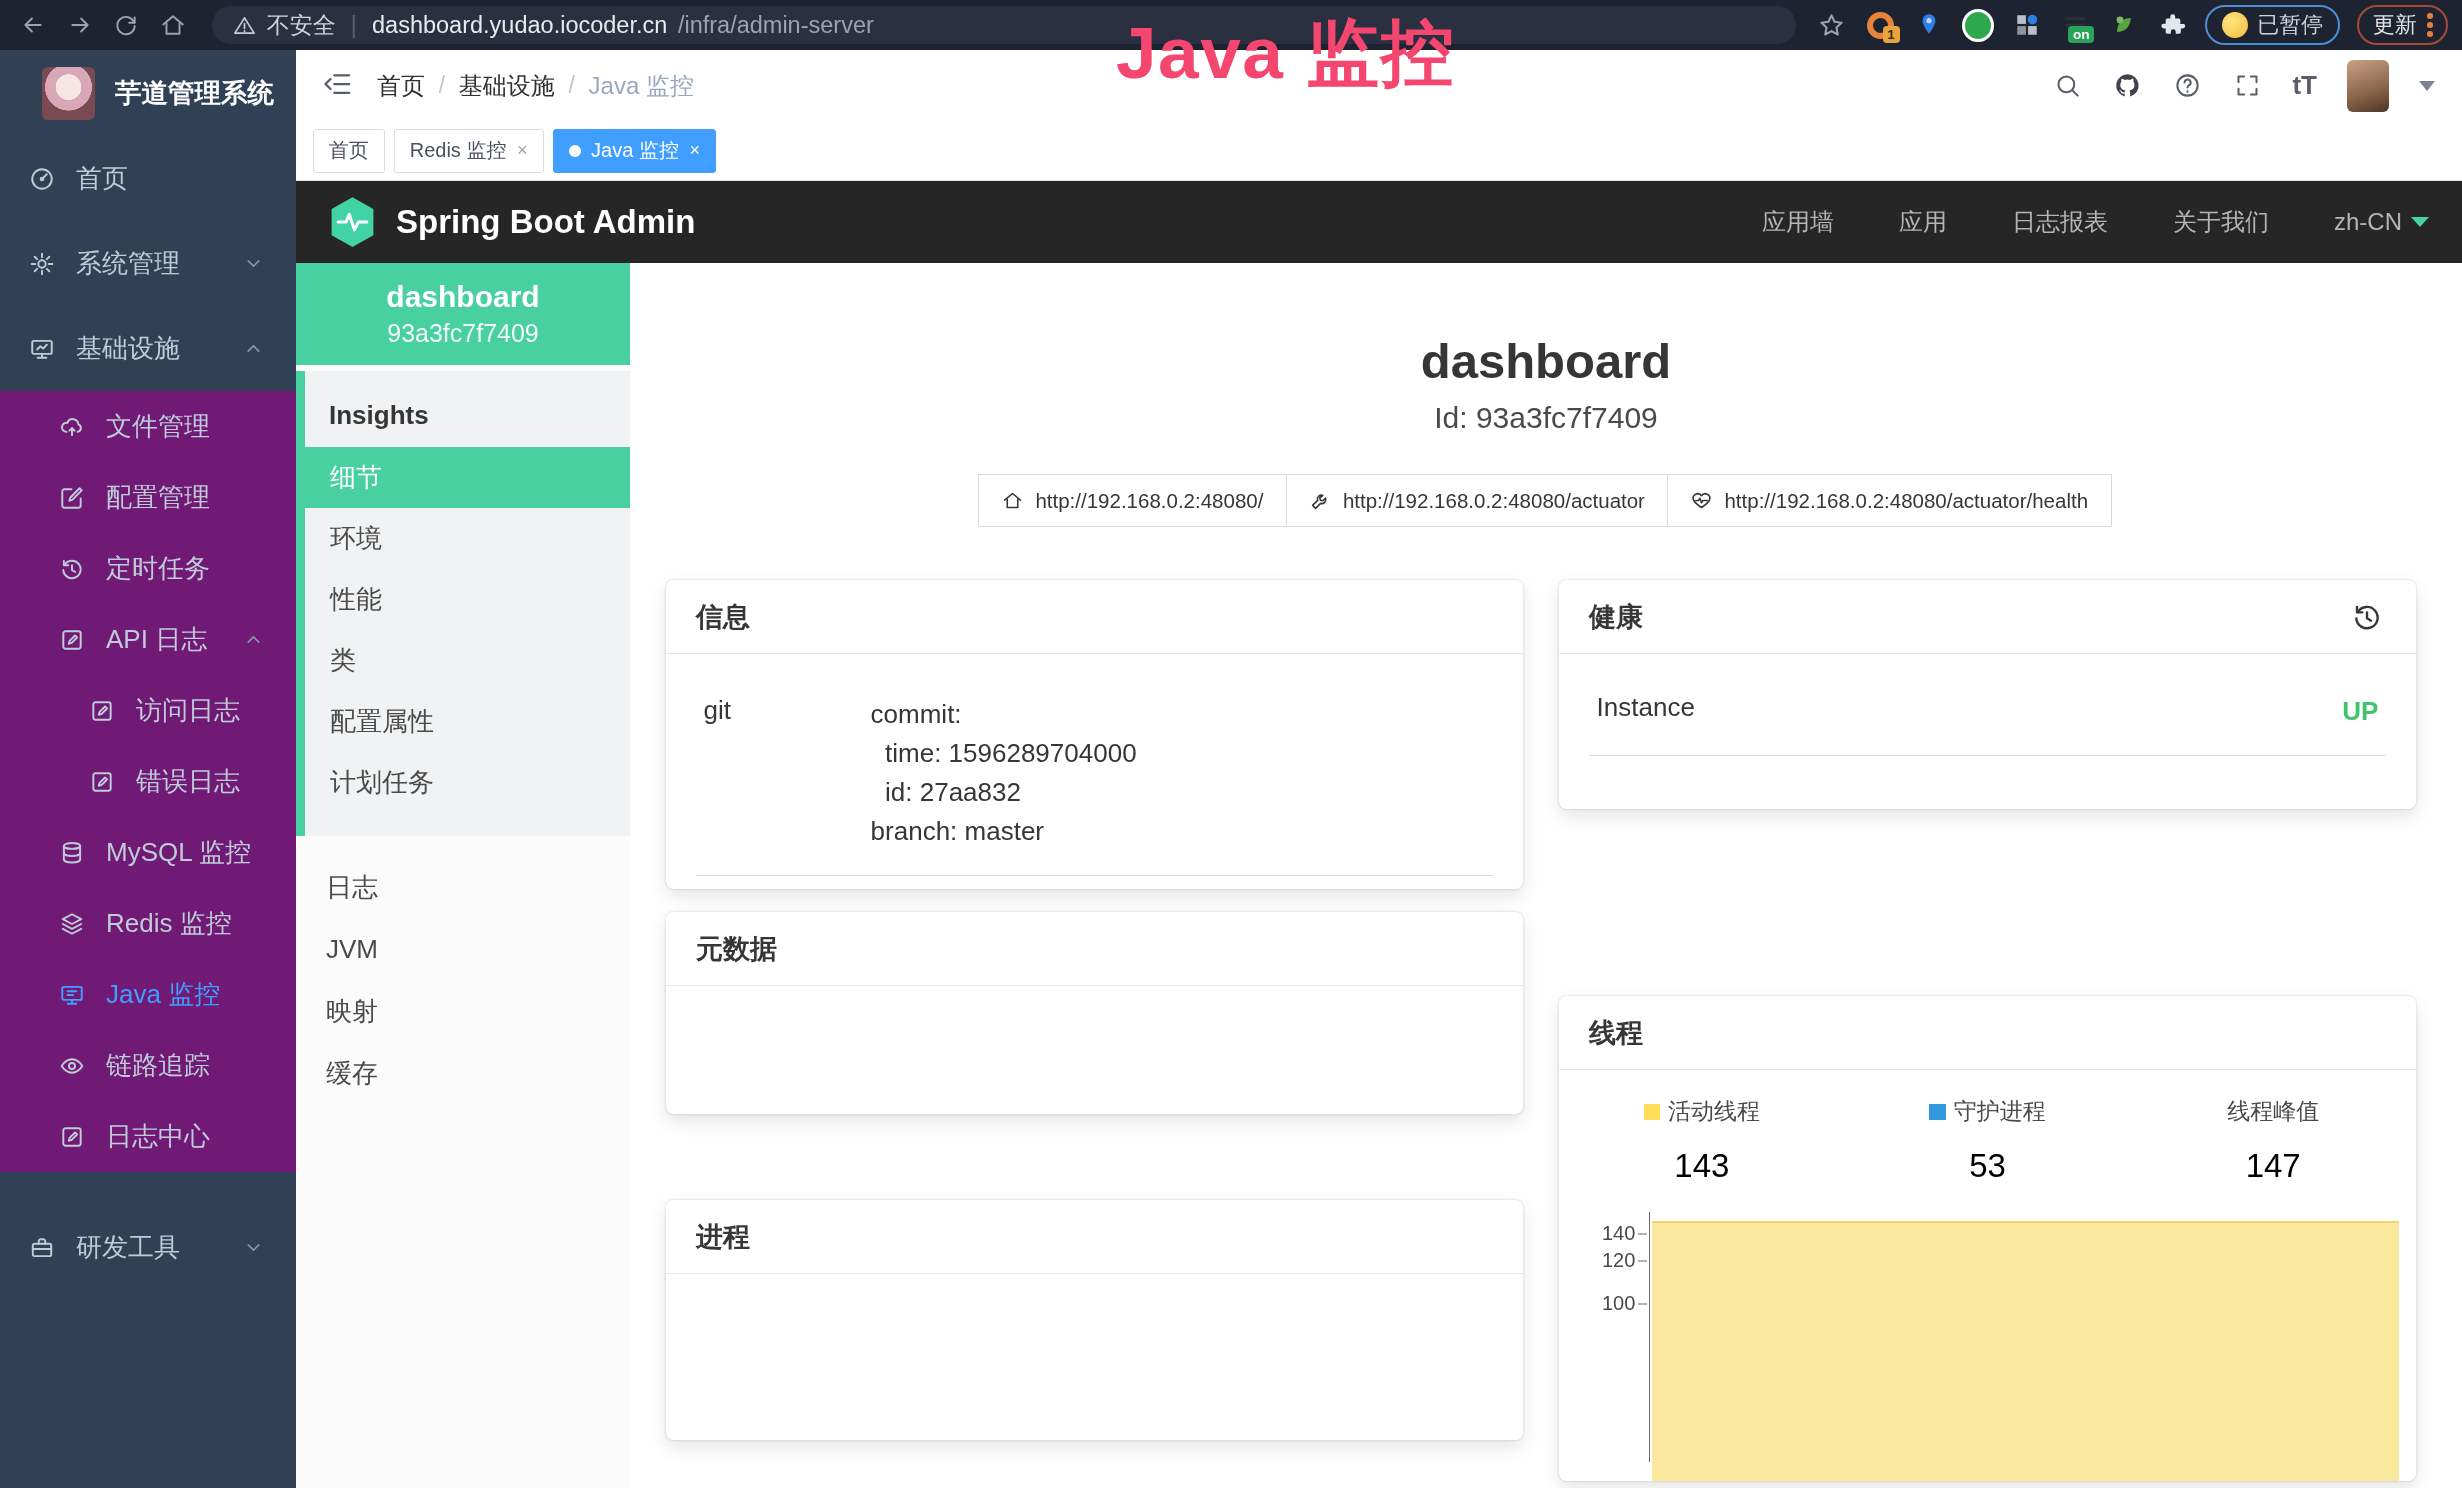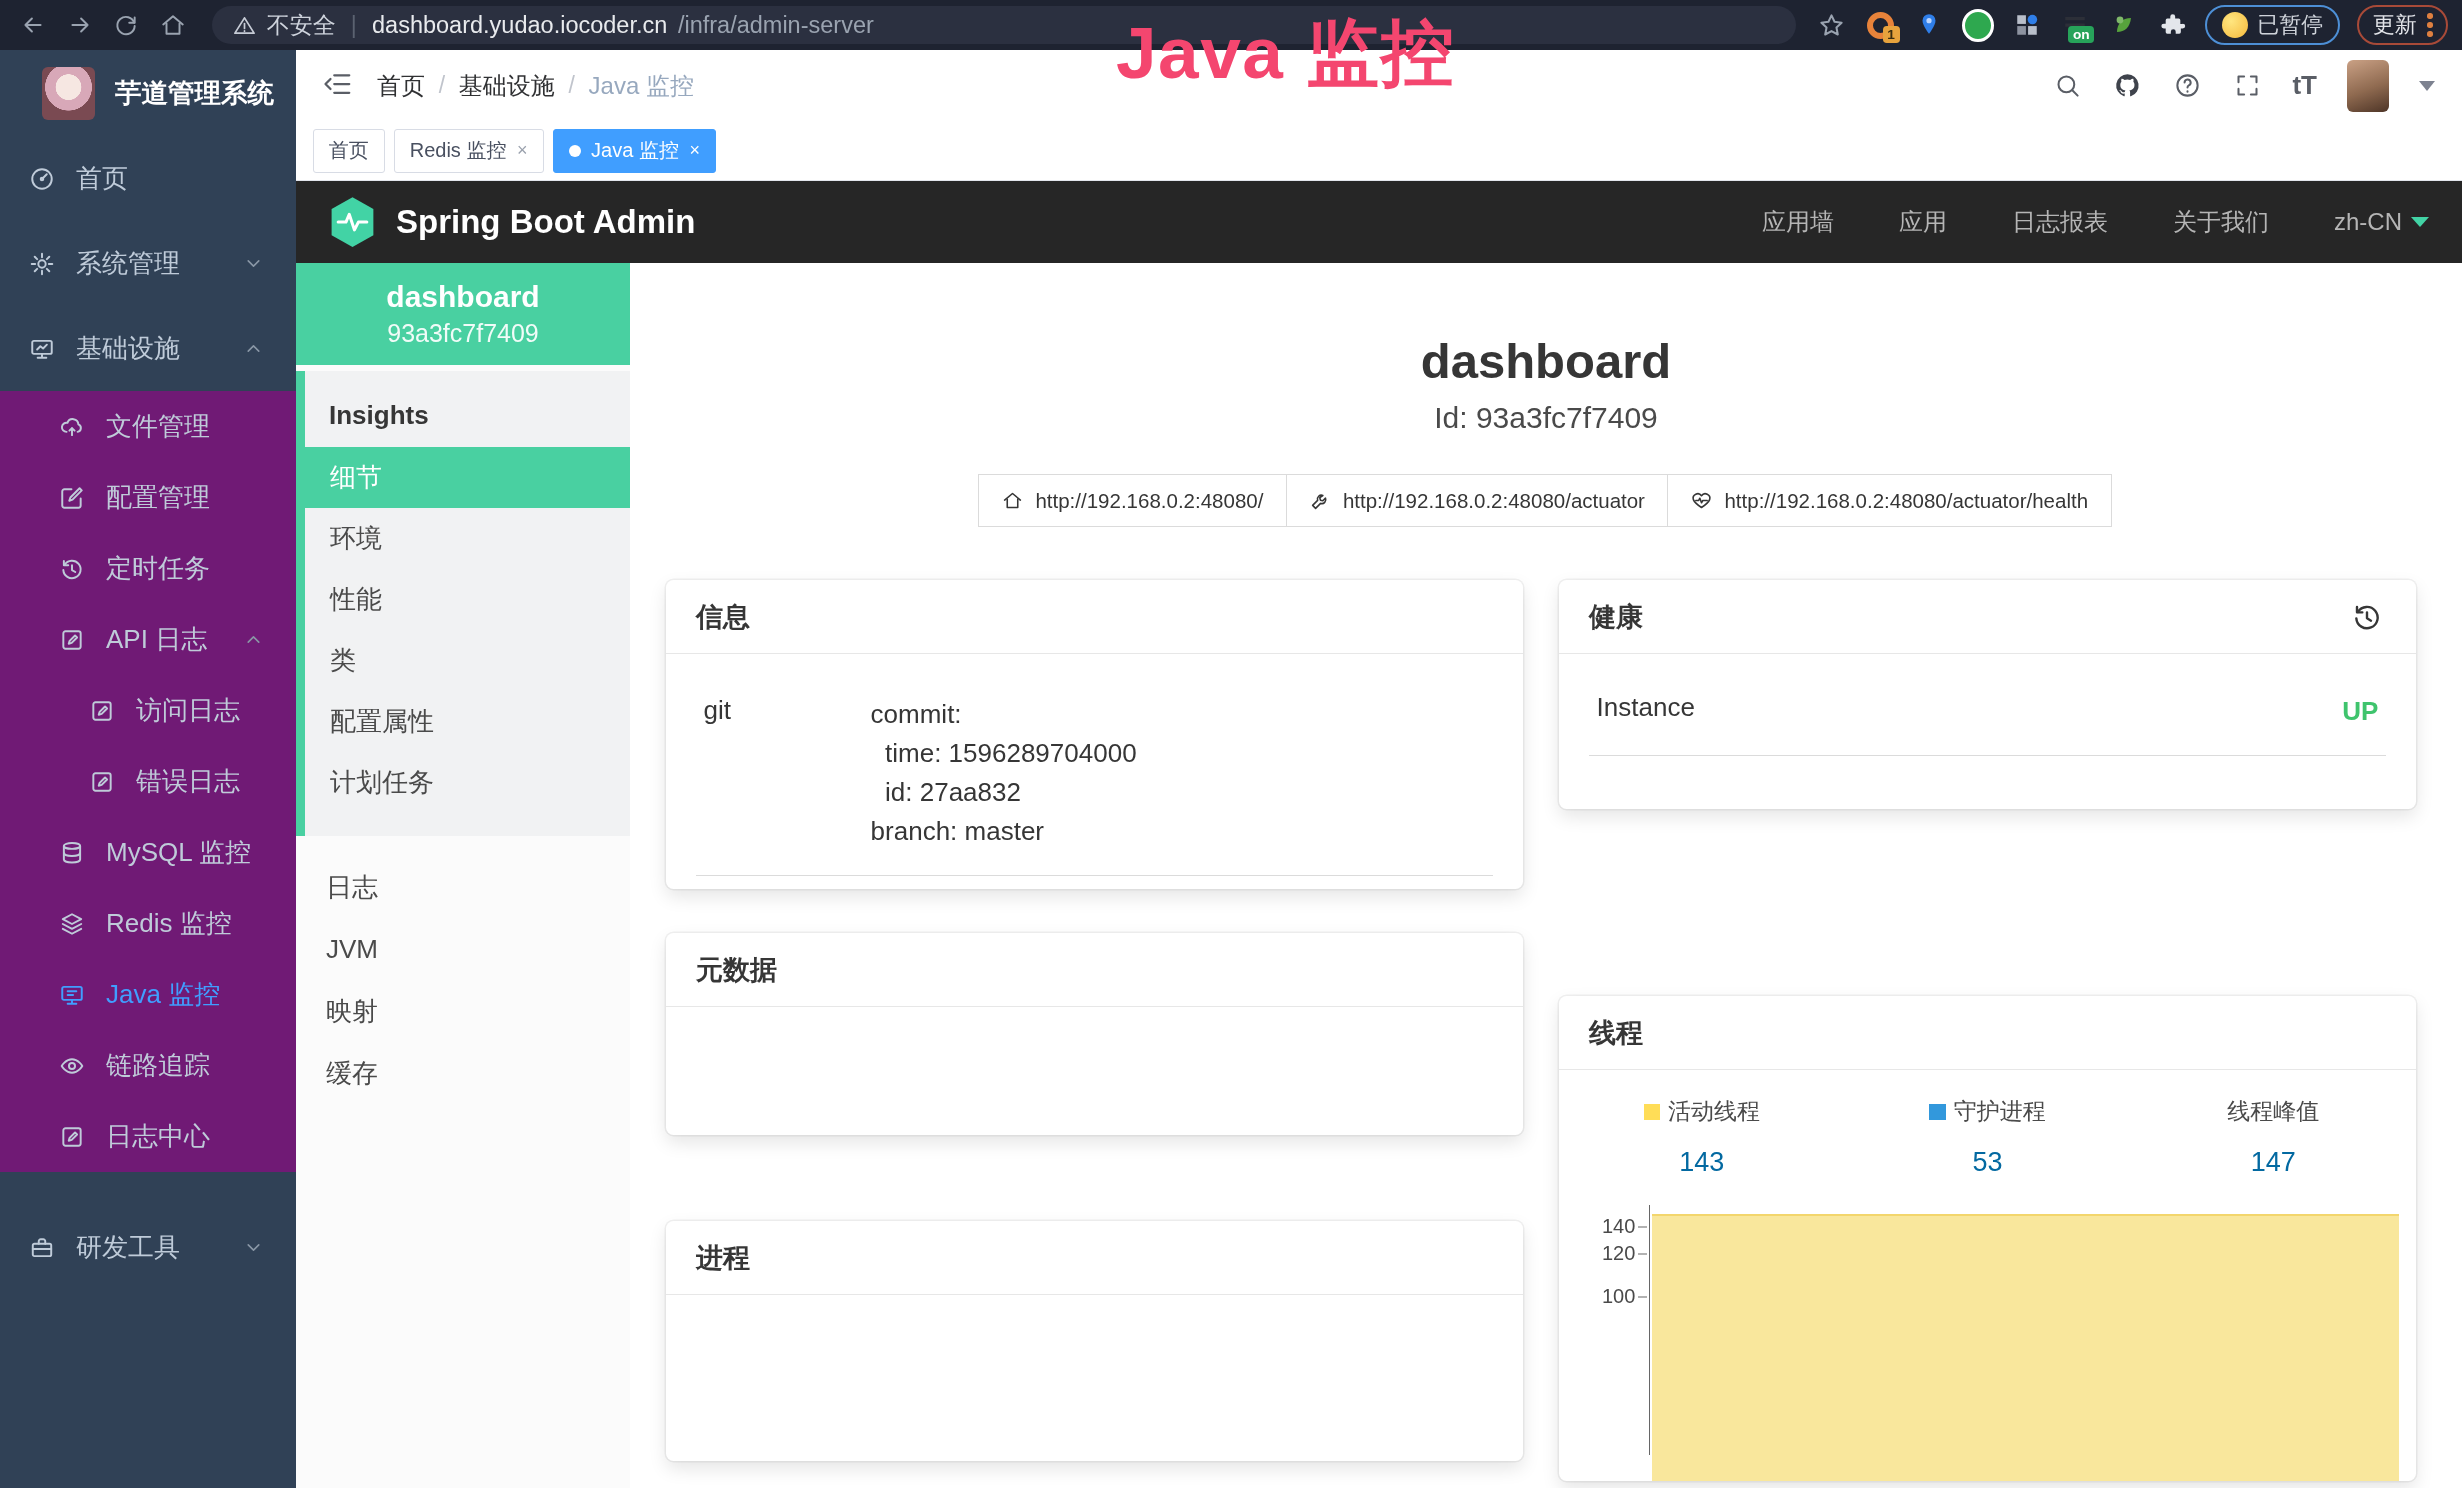--- a/index.html
+++ b/index.html
@@ -118,37 +118,37 @@
     border-bottom:1.5px solid #e7e7e7;font-size:27px;font-weight:700;color:#363636;box-sizing:border-box}
   .hist-btn{width:35px;height:35px;color:#363636;background:none;border:none;cursor:pointer;padding:0}
   .hist-btn svg{width:32px;height:32px}
   .card-body{padding:18px 30px 0}
   .kv-row{display:flex;padding:23px 7.6px 24px;border-bottom:1.5px solid #dbdbdb}
   .kv-key{width:167px;flex-shrink:0;font-size:26px;color:#363636}
   .kv-val{font-size:26px;color:#363636;line-height:1.5;white-space:pre-wrap}
   .kv-val.right{margin-left:auto;font-weight:700}
   .up-green{color:#3fc46d}
 
-  .card.info{height:309px;margin-bottom:44px}
+  .card.info{height:309px;margin-bottom:23px}
   .card.metadata{height:202px;margin-bottom:86px}
   .card.process{height:240px}
   .card.health{height:229px;margin-bottom:187px}
   .card.threads{height:485px}
 
   table.ptable{width:100%;border-collapse:collapse;margin-top:20px}
   table.ptable th{font-size:23px;font-weight:400;color:#4a4a4a;padding:10.6px 3px;text-align:center;white-space:nowrap}
   table.ptable td{font-size:27px;color:#363636;padding:13.7px 3px 7.6px;text-align:center;white-space:nowrap}
 
   .legend{display:flex;margin-top:26px}
   .lg{flex:1;display:flex;align-items:center;justify-content:center;gap:7.6px;font-size:23px;color:#4a4a4a;white-space:nowrap}
   .sq{width:16.7px;height:16.7px;flex-shrink:0}
   .sq-yellow{background:#ffdd57}
   .sq-blue{background:#3298dc}
   .legend-vals{display:flex;margin-top:20px}
-  .lgv{flex:1;text-align:center;font-size:27px;color:#0369a1}
+  .lgv{flex:1;text-align:center;font-size:33px;color:#000000}
 
   .chart{display:flex;margin-top:27px;height:250px;padding:0 12px 0 20px}
   .yaxis{width:70px;position:relative;flex-shrink:0}
   .ytick{position:absolute;right:13.7px;transform:translateY(-50%);font-size:20px;color:#4a4a4a}
   .ytick::after{content:"";position:absolute;right:-12px;top:50%;width:9px;height:1.5px;background:#666}
   .plot{flex:1;position:relative;border-left:1.5px solid #666}
   .area{position:absolute;left:1.5px;right:4.6px;top:9px;bottom:-30px;background:#f9e79c;border-top:2.3px solid #f3d66d}
 
   
   .annotation{position:absolute;left:1116px;top:4.6px;font-size:73px;font-weight:700;color:#f4466f;

